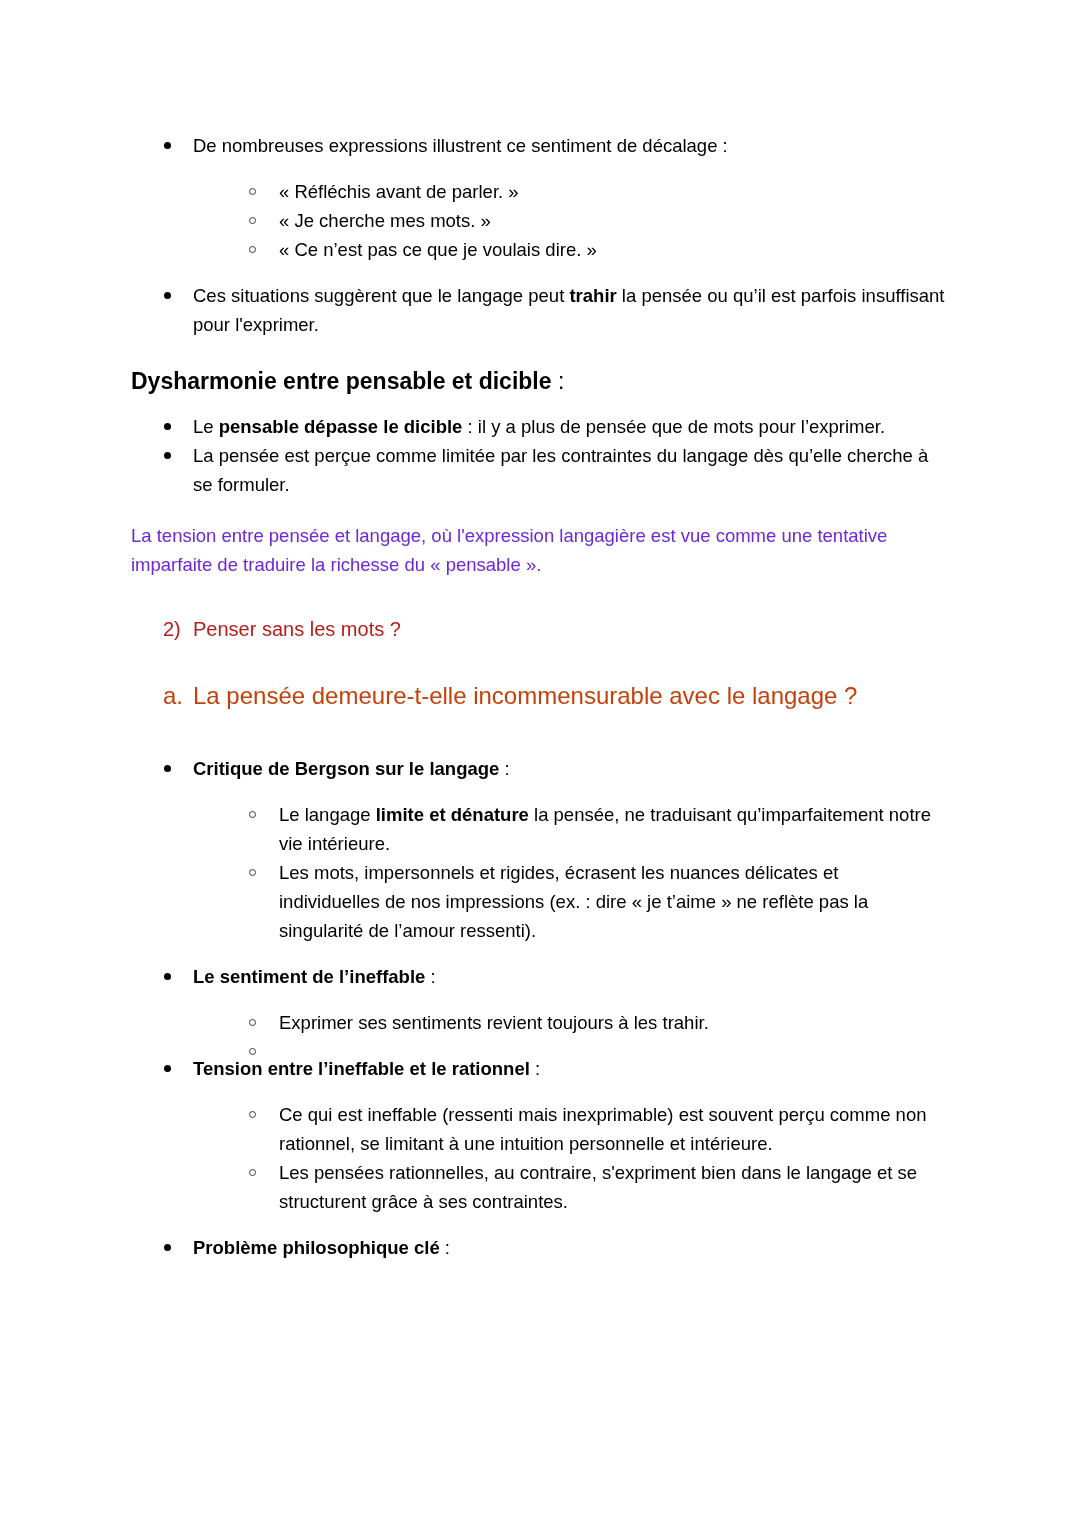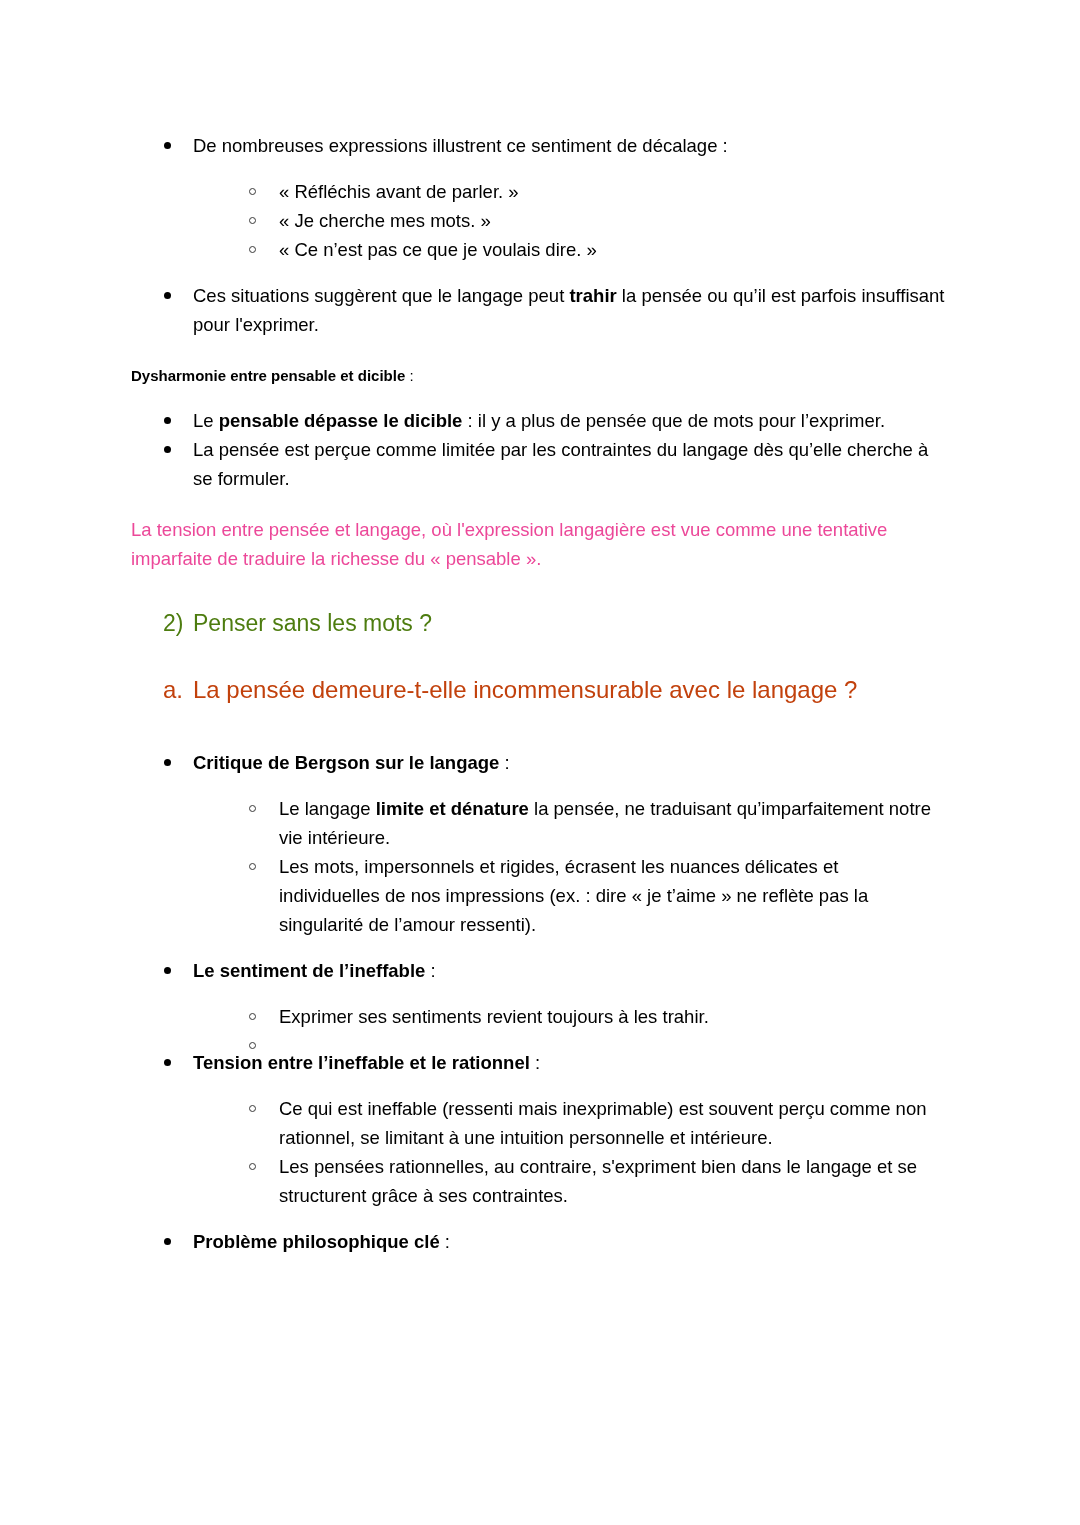--- a/index.html
+++ b/index.html
@@ -23,29 +23,29 @@
     background: #ffffff;
     box-sizing: border-box;
     padding: 125px 130px 0 131px;
   }
 
   
   .para {
     font-size: 18.5px;
     line-height: 29px;
     margin: 0;
-    color: #ec4899;
+    color: #6d28d9;
     max-width: 820px;
   }
 
   .section-label {
-    font-size: 15px;
+    font-size: 23px;
     line-height: 29px;
     font-weight: bold;
-    margin: 22px 0 0 0;
+    margin: 28px 0 0 0;
   }
   .section-label .thin {
     font-weight: normal;
   }
 
   
   ul.lvl1 {
     list-style: none;
     margin: 6px 0 0 0;
     padding: 0;
@@ -90,23 +90,23 @@
     border-radius: 50%;
     border: 1.3px solid #3a3a3a;
     box-sizing: border-box;
     background: transparent;
   }
 
   .lvl1-body { display: block; }
 
   
   .h-blue {
-    font-size: 23px;
+    font-size: 20px;
     line-height: 32px;
-    color: #4d7c0f;
+    color: #b91c1c;
     margin: 34px 0 0 0;
     padding-left: 32px;     
     font-weight: normal;
   }
   .h-blue .marker {
     display: inline-block;
     min-width: 30px;
   }
 
   .h-orange {

